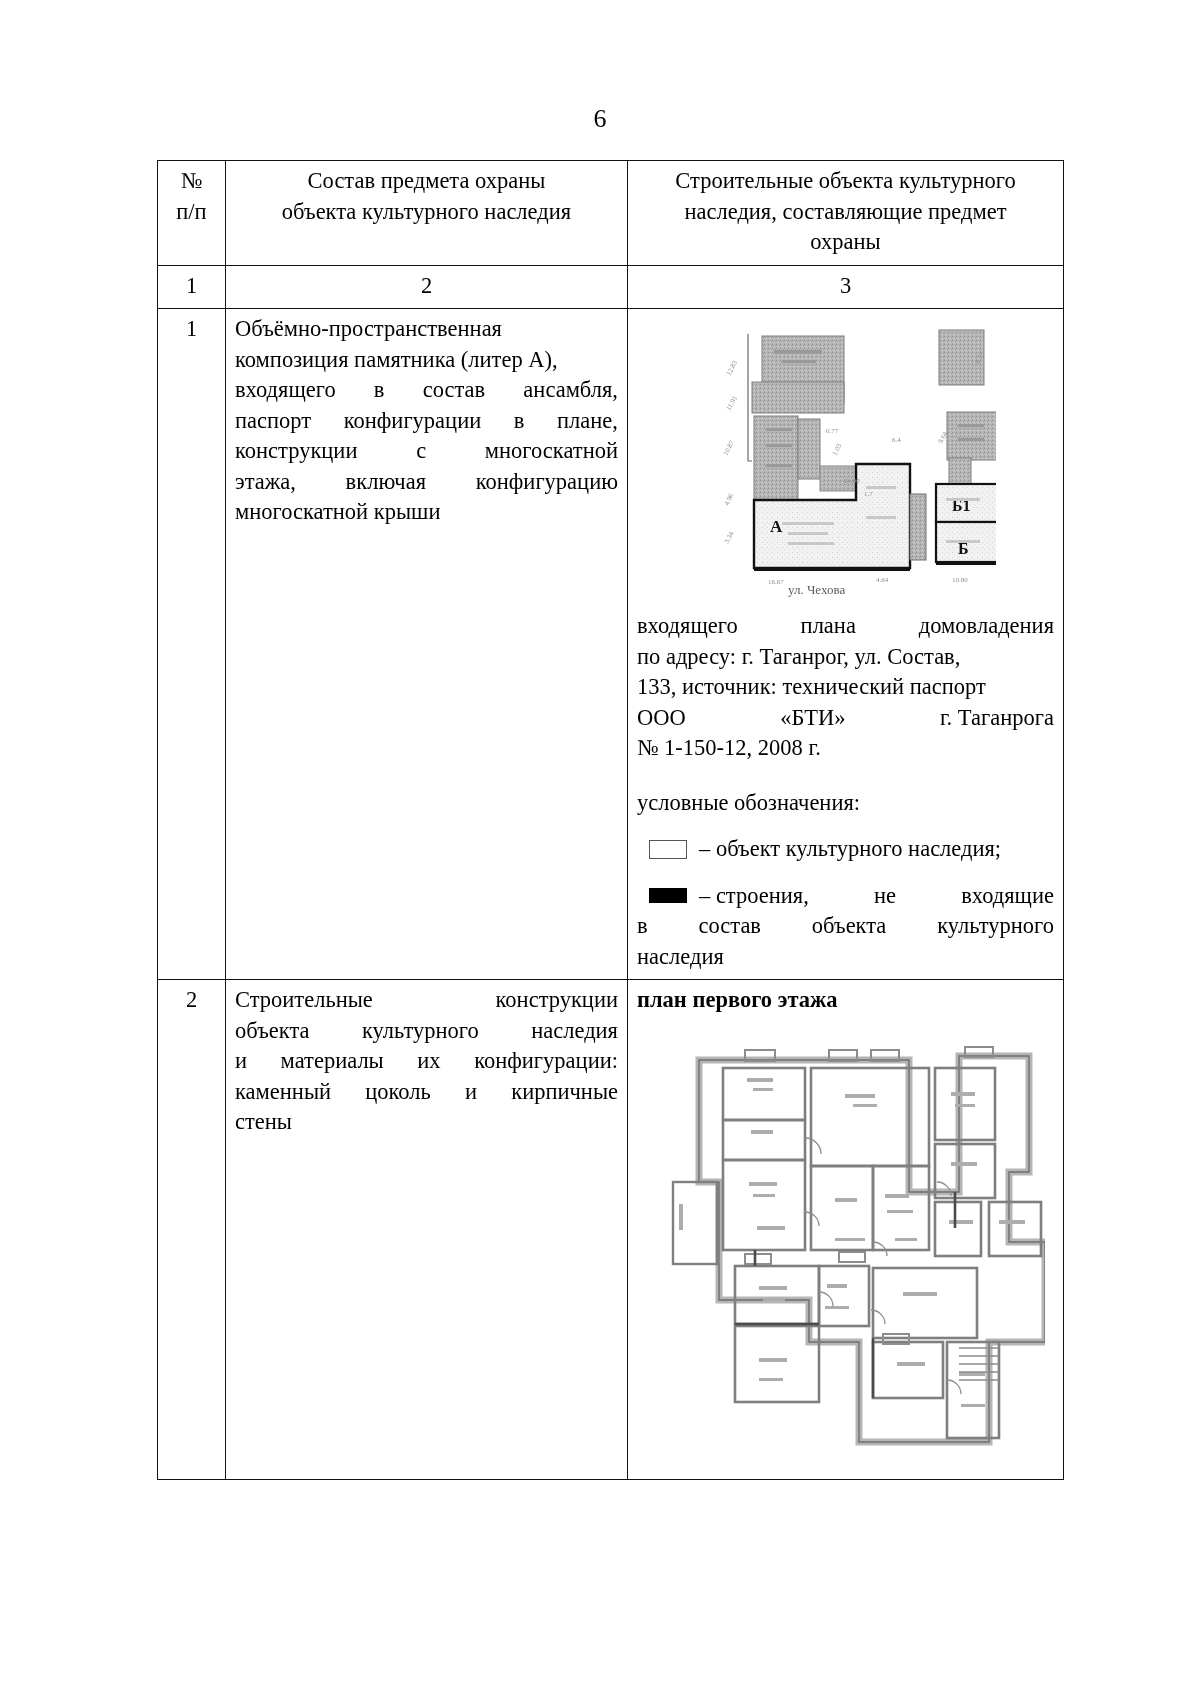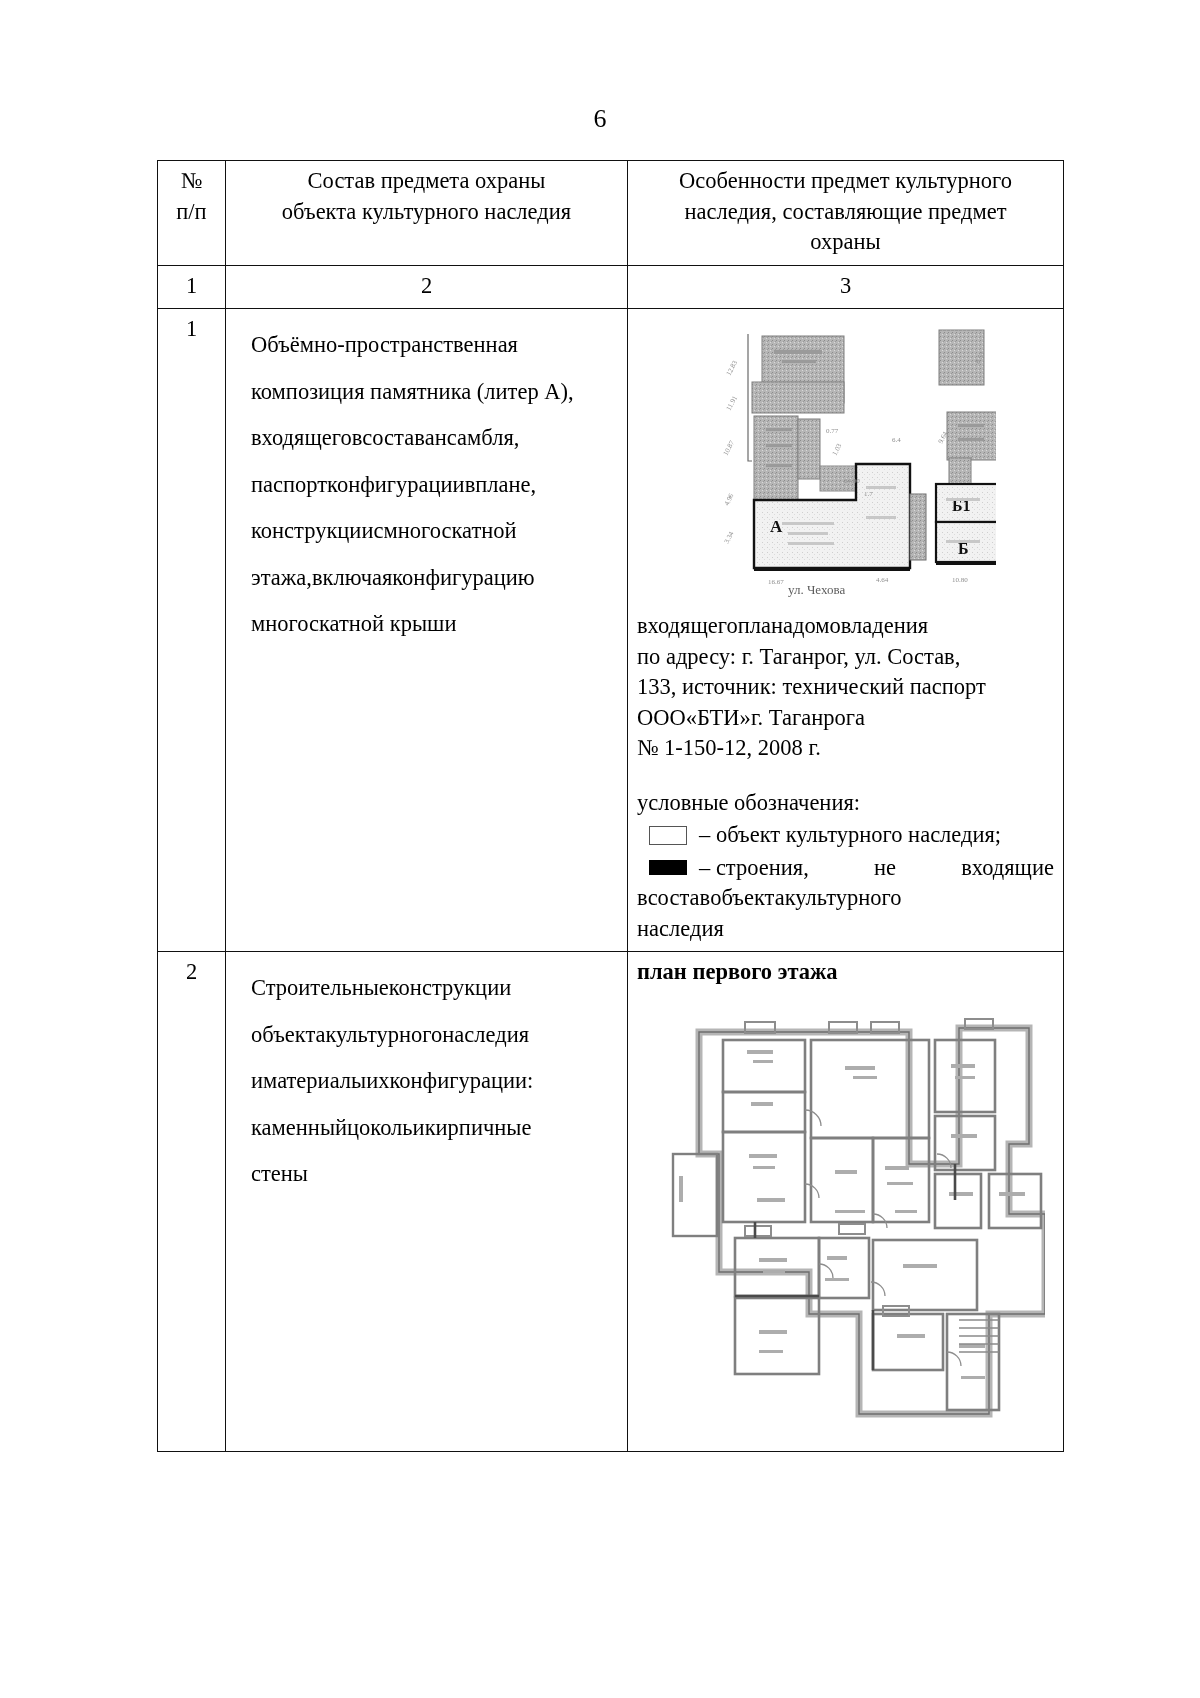--- a/index.html
+++ b/index.html
@@ -54,21 +54,21 @@
     padding-left: 2px;
     padding-right: 2px;
   }
   td.center { text-align: center; }
   .hdr-cell {
     text-align: center;
     vertical-align: top;
   }
   .hdr-cell .ln { display: block; }
   td.justify p {
-    margin: 16px;
+    margin: 0;
     text-align: justify;
     text-justify: inter-word;
     text-align-last: left;
   }
 
   
   .siteplan-wrap {
     text-align: center;
     margin: 2px 0 10px 0;
     height: 285px;
@@ -86,21 +86,21 @@
     text-align: justify;
     text-align-last: left;
   }
   .legend-title {
     margin: 24px 0 0 0;
     text-align: left;
   }
   .legend-row {
     display: flex;
     align-items: center;
-    margin-top: 2px;
+    margin-top: 16px;
   }
   .legend-swatch-wrap {
     width: 62px;
     flex: 0 0 62px;
     display: flex;
     justify-content: center;
     align-items: center;
     height: 30px;
   }
   .sw-open {
@@ -125,21 +125,21 @@
     display: flex;
     justify-content: space-between;
   }
   .legend-cont {
     text-align: justify;
     text-align-last: left;
     margin: 0;
   }
   .spread-line {
     display: flex;
-    justify-content: flex-start;
+    justify-content: space-between;
     width: 100%;
   }
 
   
   .floorplan-wrap {
     margin-top: 26px;
     height: 430px;
     position: relative;
   }
   .floorplan {
@@ -169,21 +169,21 @@
       <tr>
         <td class="hdr-cell">
           <span class="ln">№</span>
           <span class="ln">п/п</span>
         </td>
         <td class="hdr-cell">
           <span class="ln">Состав предмета охраны</span>
           <span class="ln">объекта культурного наследия</span>
         </td>
         <td class="hdr-cell">
-          <span class="ln">Особенности предмет культурного</span>
+          <span class="ln">Строительные объекта культурного</span>
           <span class="ln">наследия, составляющие предмет</span>
           <span class="ln">охраны</span>
         </td>
       </tr>
 
       <tr>
         <td class="center">1</td>
         <td class="center">2</td>
         <td class="center">3</td>
       </tr>

